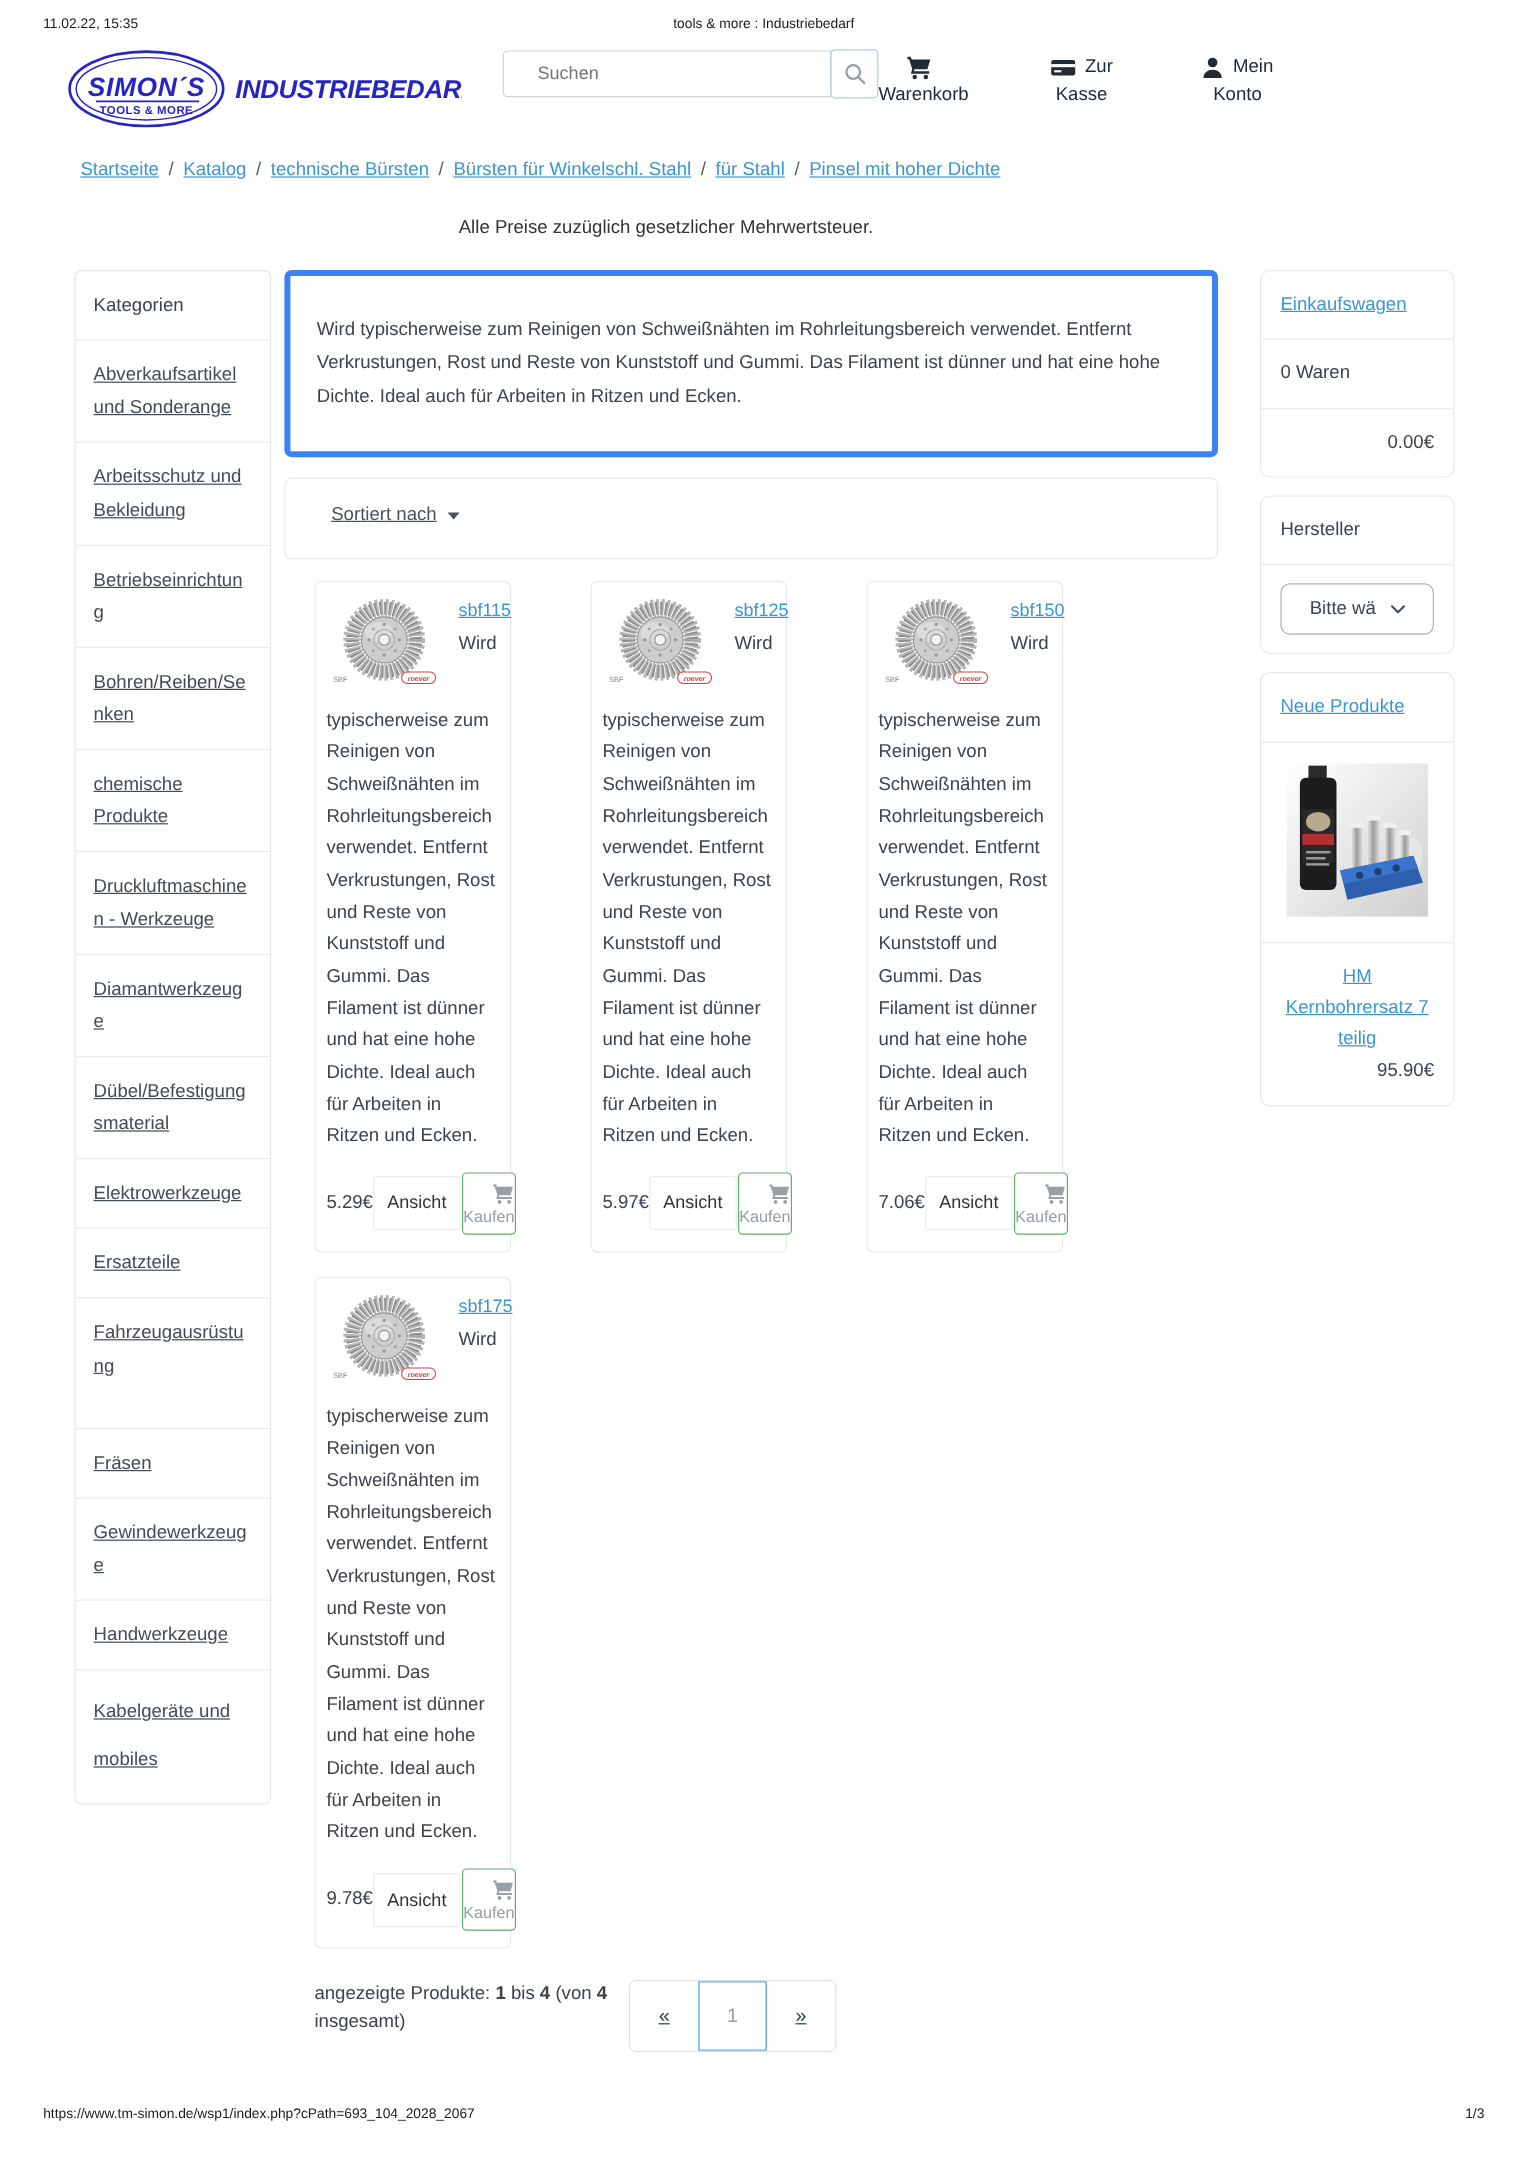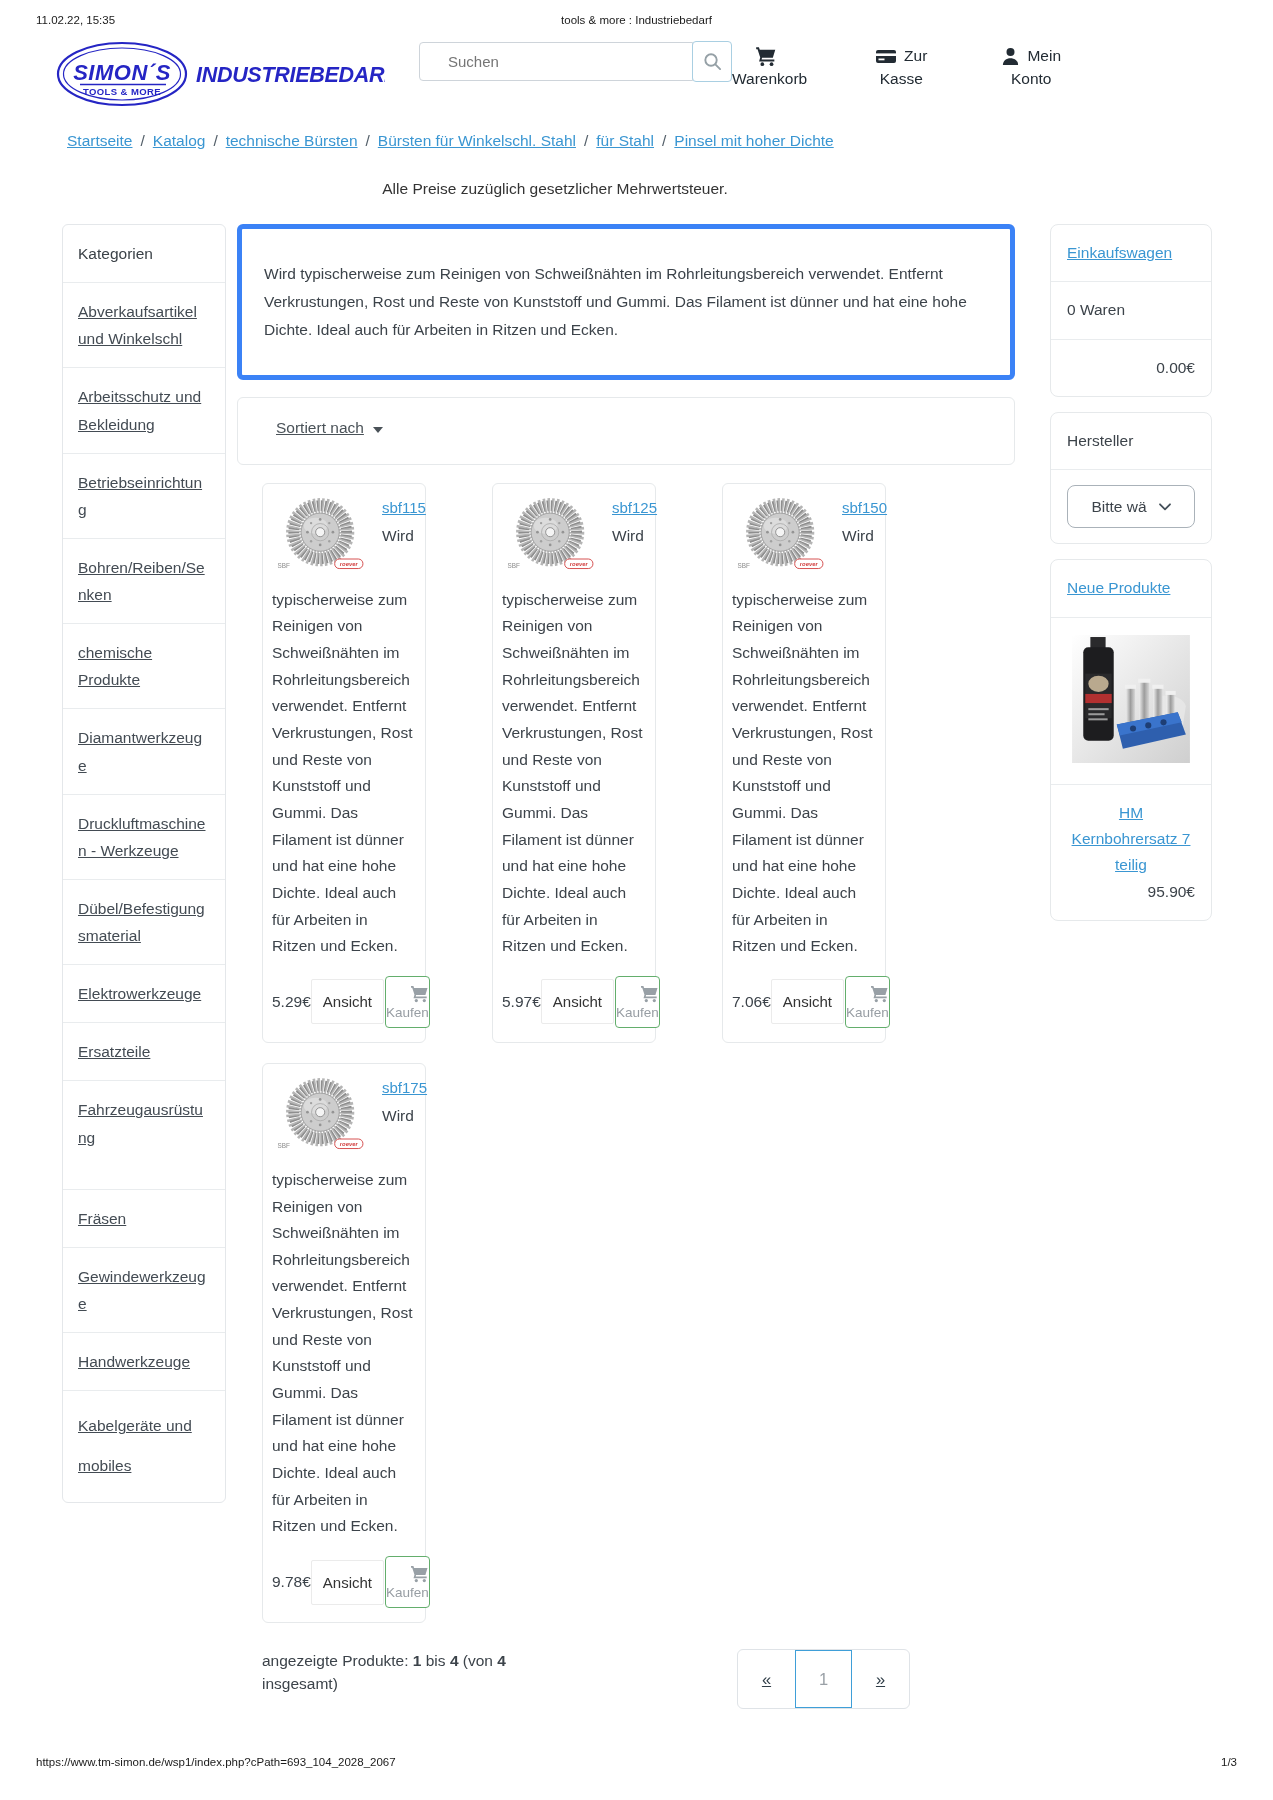--- a/index.html
+++ b/index.html
@@ -59,21 +59,21 @@
   .intro-word { margin-top:10px; font-size:15.5px; color:#3c434a; }
   .card-desc { margin-top:12px; padding-right:10px; font-size:15.5px; line-height:1.72; color:#3c434a; }
   .card-actions { display:flex; align-items:center; margin-top:16px; padding-right:0; }
   .price { font-size:15.5px; color:#3c434a; flex-grow:1; }
   .view-btn { background:#fff; border:1px solid #ebebeb; border-radius:2px; padding:13px 11px;
               font-size:15px; color:#333; font-family:inherit; cursor:pointer; }
   .buy-btn { background:#fff; border:1px solid #63ae6c; border-radius:4px; width:60px; margin-left:1px;
              margin-right:-2px; padding:7px 0 7px; display:flex; flex-direction:column; align-items:flex-end;
              gap:2px; color:#979da3; font-size:13.5px; font-family:inherit; cursor:pointer; }
   
-  .pagination-row { display:flex; justify-content:space-between; align-items:flex-start; margin-top:26px; }
+  .pagination-row { display:flex; align-items:flex-start; margin-top:26px; }
   .page-summary { width:262px; font-size:15.5px; line-height:1.5; color:#3c434a; }
   .page-summary b { font-weight:bold; }
   .pager { border:1px solid #dfe3e7; border-radius:6px; display:flex; overflow:hidden; background:#fff; }
   .pager-cell { width:57px; height:58px; display:flex; align-items:center; justify-content:center; font-size:16.5px; }
   .pager-link { color:#2f3d47; text-decoration:underline; }
   .pager-current { border:1px solid #3f9fd8; color:#9aa0a6; }
   
   .right-col { width:162px; margin-left:35px; flex-shrink:0; }
   .panel { border:1px solid #e6e9eb; border-radius:8px; background:#fff; margin-bottom:15px; }
   .panel-section { padding:15px 16px; border-top:1px solid #e9ecee; font-size:15.5px; line-height:1.7; }
@@ -183,39 +183,39 @@
   <a>Startseite</a><span class="sep">/</span><a>Katalog</a><span class="sep">/</span><a>technische Bürsten</a><span class="sep">/</span><a>Bürsten für Winkelschl. Stahl</a><span class="sep">/</span><a>für Stahl</a><span class="sep">/</span><a>Pinsel mit hoher Dichte</a>
 </nav>
 
 <p class="tax-notice">Alle Preise zuzüglich gesetzlicher Mehrwertsteuer.</p>
 
 <div class="layout">
 
   <aside class="cat-sidebar">
     <div class="side-item side-title">Kategorien</div>
     <div class="side-item">
-        <a class="side-link">Abverkaufsartikel und Winkelschl</a>
+        <a class="side-link">Abverkaufsartikel und Sonderange</a>
       </div>
     <div class="side-item">
         <a class="side-link">Arbeitsschutz und Bekleidung</a>
       </div>
     <div class="side-item">
         <a class="side-link">Betriebseinrichtung</a>
       </div>
     <div class="side-item">
         <a class="side-link">Bohren/Reiben/Senken</a>
       </div>
     <div class="side-item">
         <a class="side-link">chemische Produkte</a>
       </div>
     <div class="side-item">
+        <a class="side-link">Druckluftmaschinen - Werkzeuge</a>
+      </div>
+    <div class="side-item">
         <a class="side-link">Diamantwerkzeuge</a>
-      </div>
-    <div class="side-item">
-        <a class="side-link">Druckluftmaschinen - Werkzeuge</a>
       </div>
     <div class="side-item">
         <a class="side-link">Dübel/Befestigungsmaterial</a>
       </div>
     <div class="side-item">
         <a class="side-link">Elektrowerkzeuge</a>
       </div>
     <div class="side-item">
         <a class="side-link">Ersatzteile</a>
       </div>

